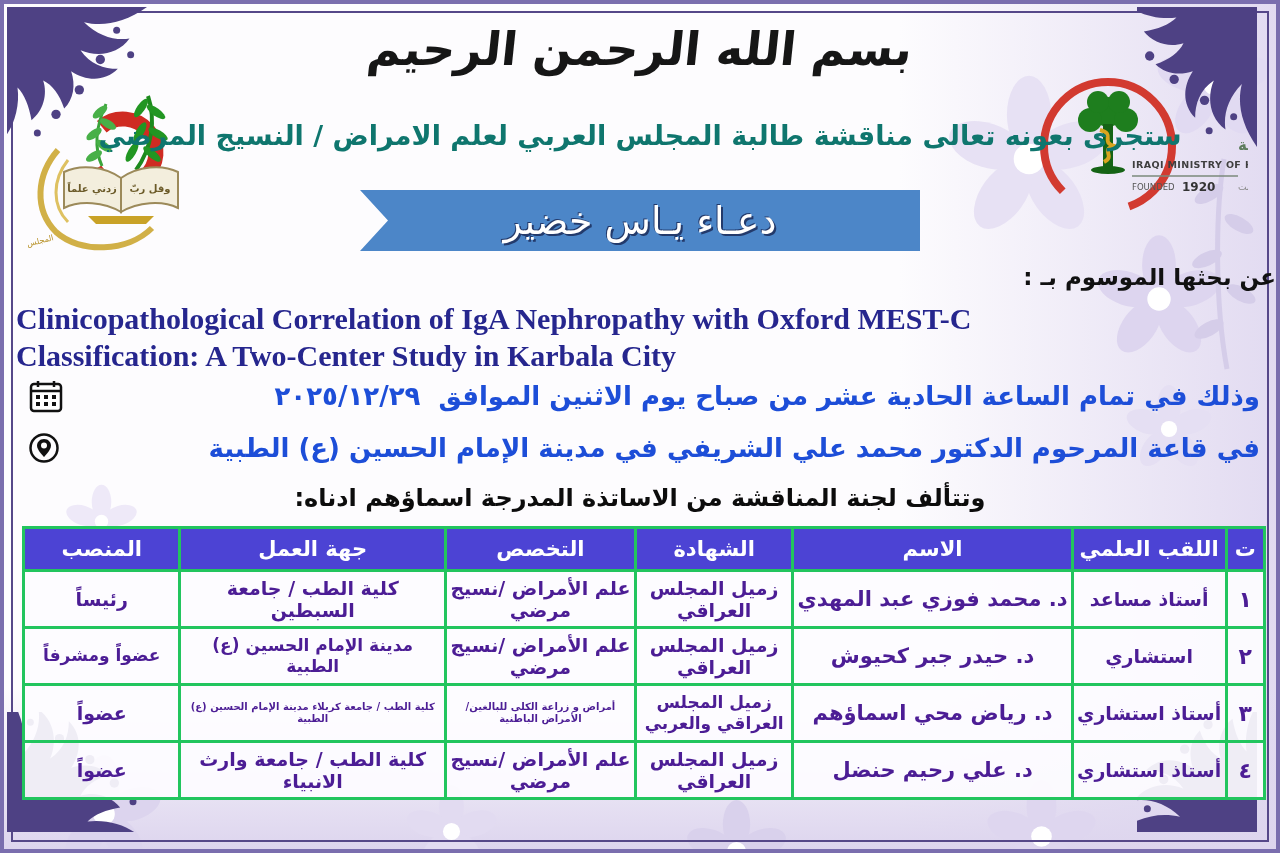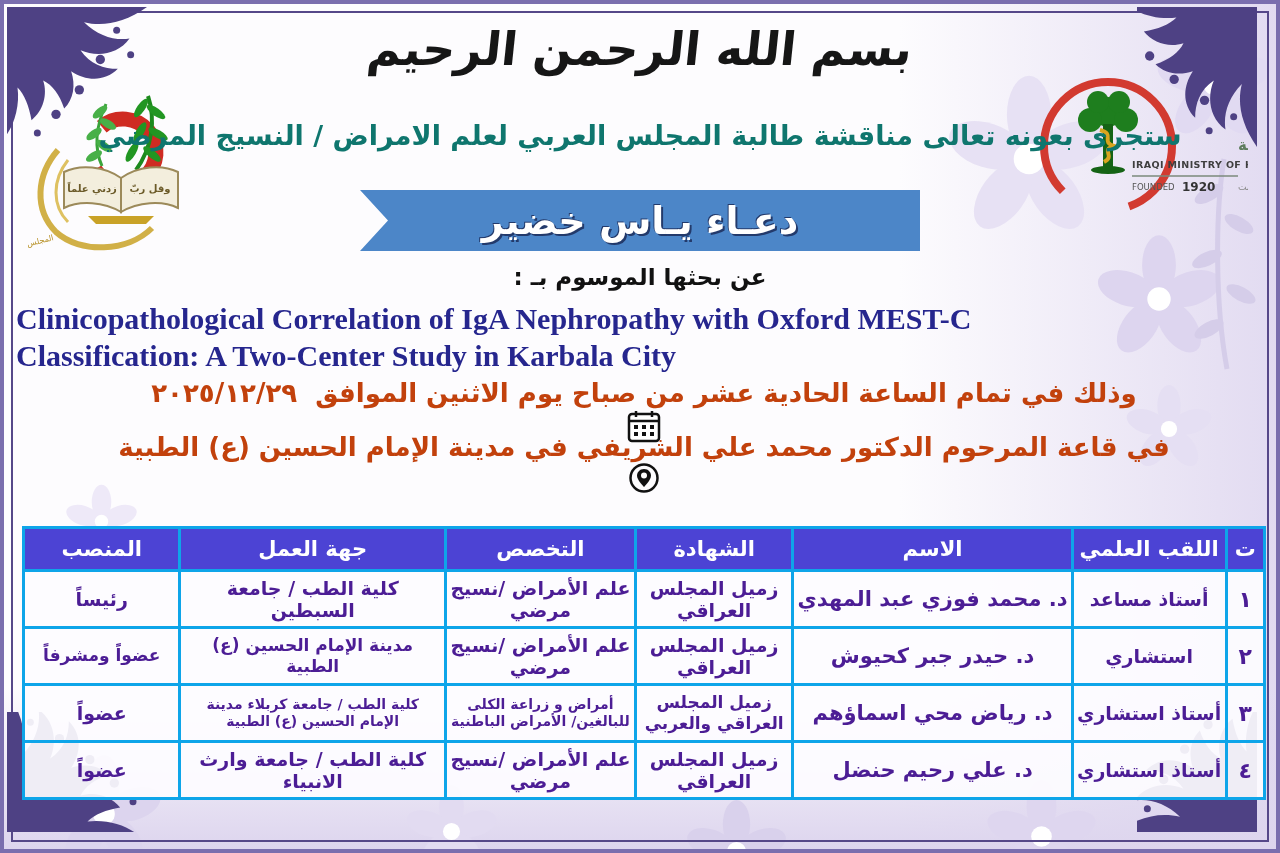--- a/index.html
+++ b/index.html
@@ -14,40 +14,40 @@
   .content{z-index:2;}
   
   #wash-right{right:0;top:0;width:420px;height:100%;background:linear-gradient(to left,#e2dbf1 0%,rgba(226,219,241,0) 90%);}
   #wash-bottom{left:0;bottom:0;width:100%;height:170px;background:linear-gradient(to top,#ddd5ee 0%,rgba(221,213,238,0) 95%);}
   
   #bismillah{top:18px;left:0;width:100%;text-align:center;font-size:46px;font-weight:bold;color:#161616;
              transform:skewX(-6deg);letter-spacing:2px;}
   #intro-line{top:116px;left:0;width:100%;text-align:center;direction:rtl;font-size:27px;font-weight:bold;color:#0f766e;white-space:nowrap;}
   #banner{top:186px;left:50%;transform:translateX(-50%);width:560px;height:61px;background:#4c86c8;
           clip-path:polygon(0 0,100% 0,100% 100%,0 100%,28px 50%);display:flex;align-items:center;justify-content:center;}
-  #banner .name{direction:rtl;font-size:38px;font-weight:bold;color:#ffffff;letter-spacing:1px;
+  #banner .name{direction:rtl;font-size:38px;font-weight:normal;color:#ffffff;letter-spacing:1px;
           text-shadow:2px 2px 0 #233a6b, -1px -1px 0 #233a6b;}
-  #about-line{top:260px;left:0;width:100%;text-align:center;direction:rtl;font-size:23px;font-weight:bold;color:#111;}
+  #about-line{top:260px;left:0;width:100%;direction:rtl;font-size:23px;font-weight:bold;color:#111;}
   #en-title{top:296px;left:12px;width:100%;text-align:left;font-family:"Liberation Serif",serif;
             font-weight:bold;font-size:30px;line-height:37px;color:#26268e;}
   .info-row{left:24px;right:16px;display:flex;direction:rtl;justify-content:space-between;align-items:center;
-            font-size:26px;font-weight:bold;color:#c2410c;flex-direction:column;}
+            font-size:26px;font-weight:bold;color:#1d4ed8;}
   #date-row{top:374px;}
   #venue-row{top:428px;}
   .info-text{direction:rtl;white-space:nowrap;}
   .info-icon{flex:0 0 auto;display:flex;align-items:center;}
   #committee-line{top:480px;left:0;width:100%;text-align:center;direction:rtl;font-size:24px;font-weight:bold;color:#0c0c0c;}
   
   #cmte-table{position:absolute;top:522px;left:18px;width:1244px;border-collapse:collapse;direction:rtl;table-layout:fixed;z-index:2;}
-  #cmte-table td,#cmte-table th{border:3px solid #0ea5e9;text-align:center;vertical-align:middle;padding:1px 3px;overflow:hidden;}
+  #cmte-table td,#cmte-table th{border:3px solid #22c55e;text-align:center;vertical-align:middle;padding:1px 3px;overflow:hidden;}
   #cmte-table th{background:#4c43d4;color:#fff;font-size:21px;font-weight:bold;height:38px;}
   #cmte-table td{background:rgba(253,252,255,0.92);color:#4c1d95;font-weight:bold;font-size:19px;height:52px;}
   #cmte-table td.name{font-size:21px;}
   #cmte-table td.no{font-size:22px;}
-  #cmte-table td.xs{font-size:14px;line-height:1.25;}
+  #cmte-table td.xs{font-size:10px;line-height:1.25;}
   #cmte-table td.sm{font-size:17px;line-height:1.25;}
   
   #logo-left{left:24px;top:86px;width:185px;height:170px;}
   #logo-right{left:1026px;top:46px;width:218px;height:190px;}
 </style>
 </head>
 <body>
 
 <div id="page" class="noselect">
 
@@ -230,20 +230,21 @@
     <span class="info-text">في قاعة المرحوم الدكتور محمد علي الشريفي في مدينة الإمام الحسين (ع) الطبية</span>
     <span class="info-icon">
       <svg width="32" height="32" viewBox="0 0 32 32">
         <circle cx="16" cy="16" r="13.5" fill="none" stroke="#111" stroke-width="2.5"></circle>
         <path d="M16,7 C11.5,7 9,10.5 9,13.8 C9,18 16,25 16,25 C16,25 23,18 23,13.8 C23,10.5 20.5,7 16,7 Z" fill="#111"></path>
         <circle cx="16" cy="13.5" r="3" fill="#fff"></circle>
       </svg>
     </span>
   </div>
 
+  <div id="committee-line" class="abs content">وتتألف لجنة المناقشة من الاساتذة المدرجة اسماؤهم ادناه:</div>
 
   <table id="cmte-table" dir="rtl">
     <colgroup>
       <col style="width:3.1%">
         <col style="width:12.4%">
         <col style="width:22.5%">
         <col style="width:12.7%">
       <col style="width:15.3%">
         <col style="width:21.4%">
         <col style="width:12.6%">

